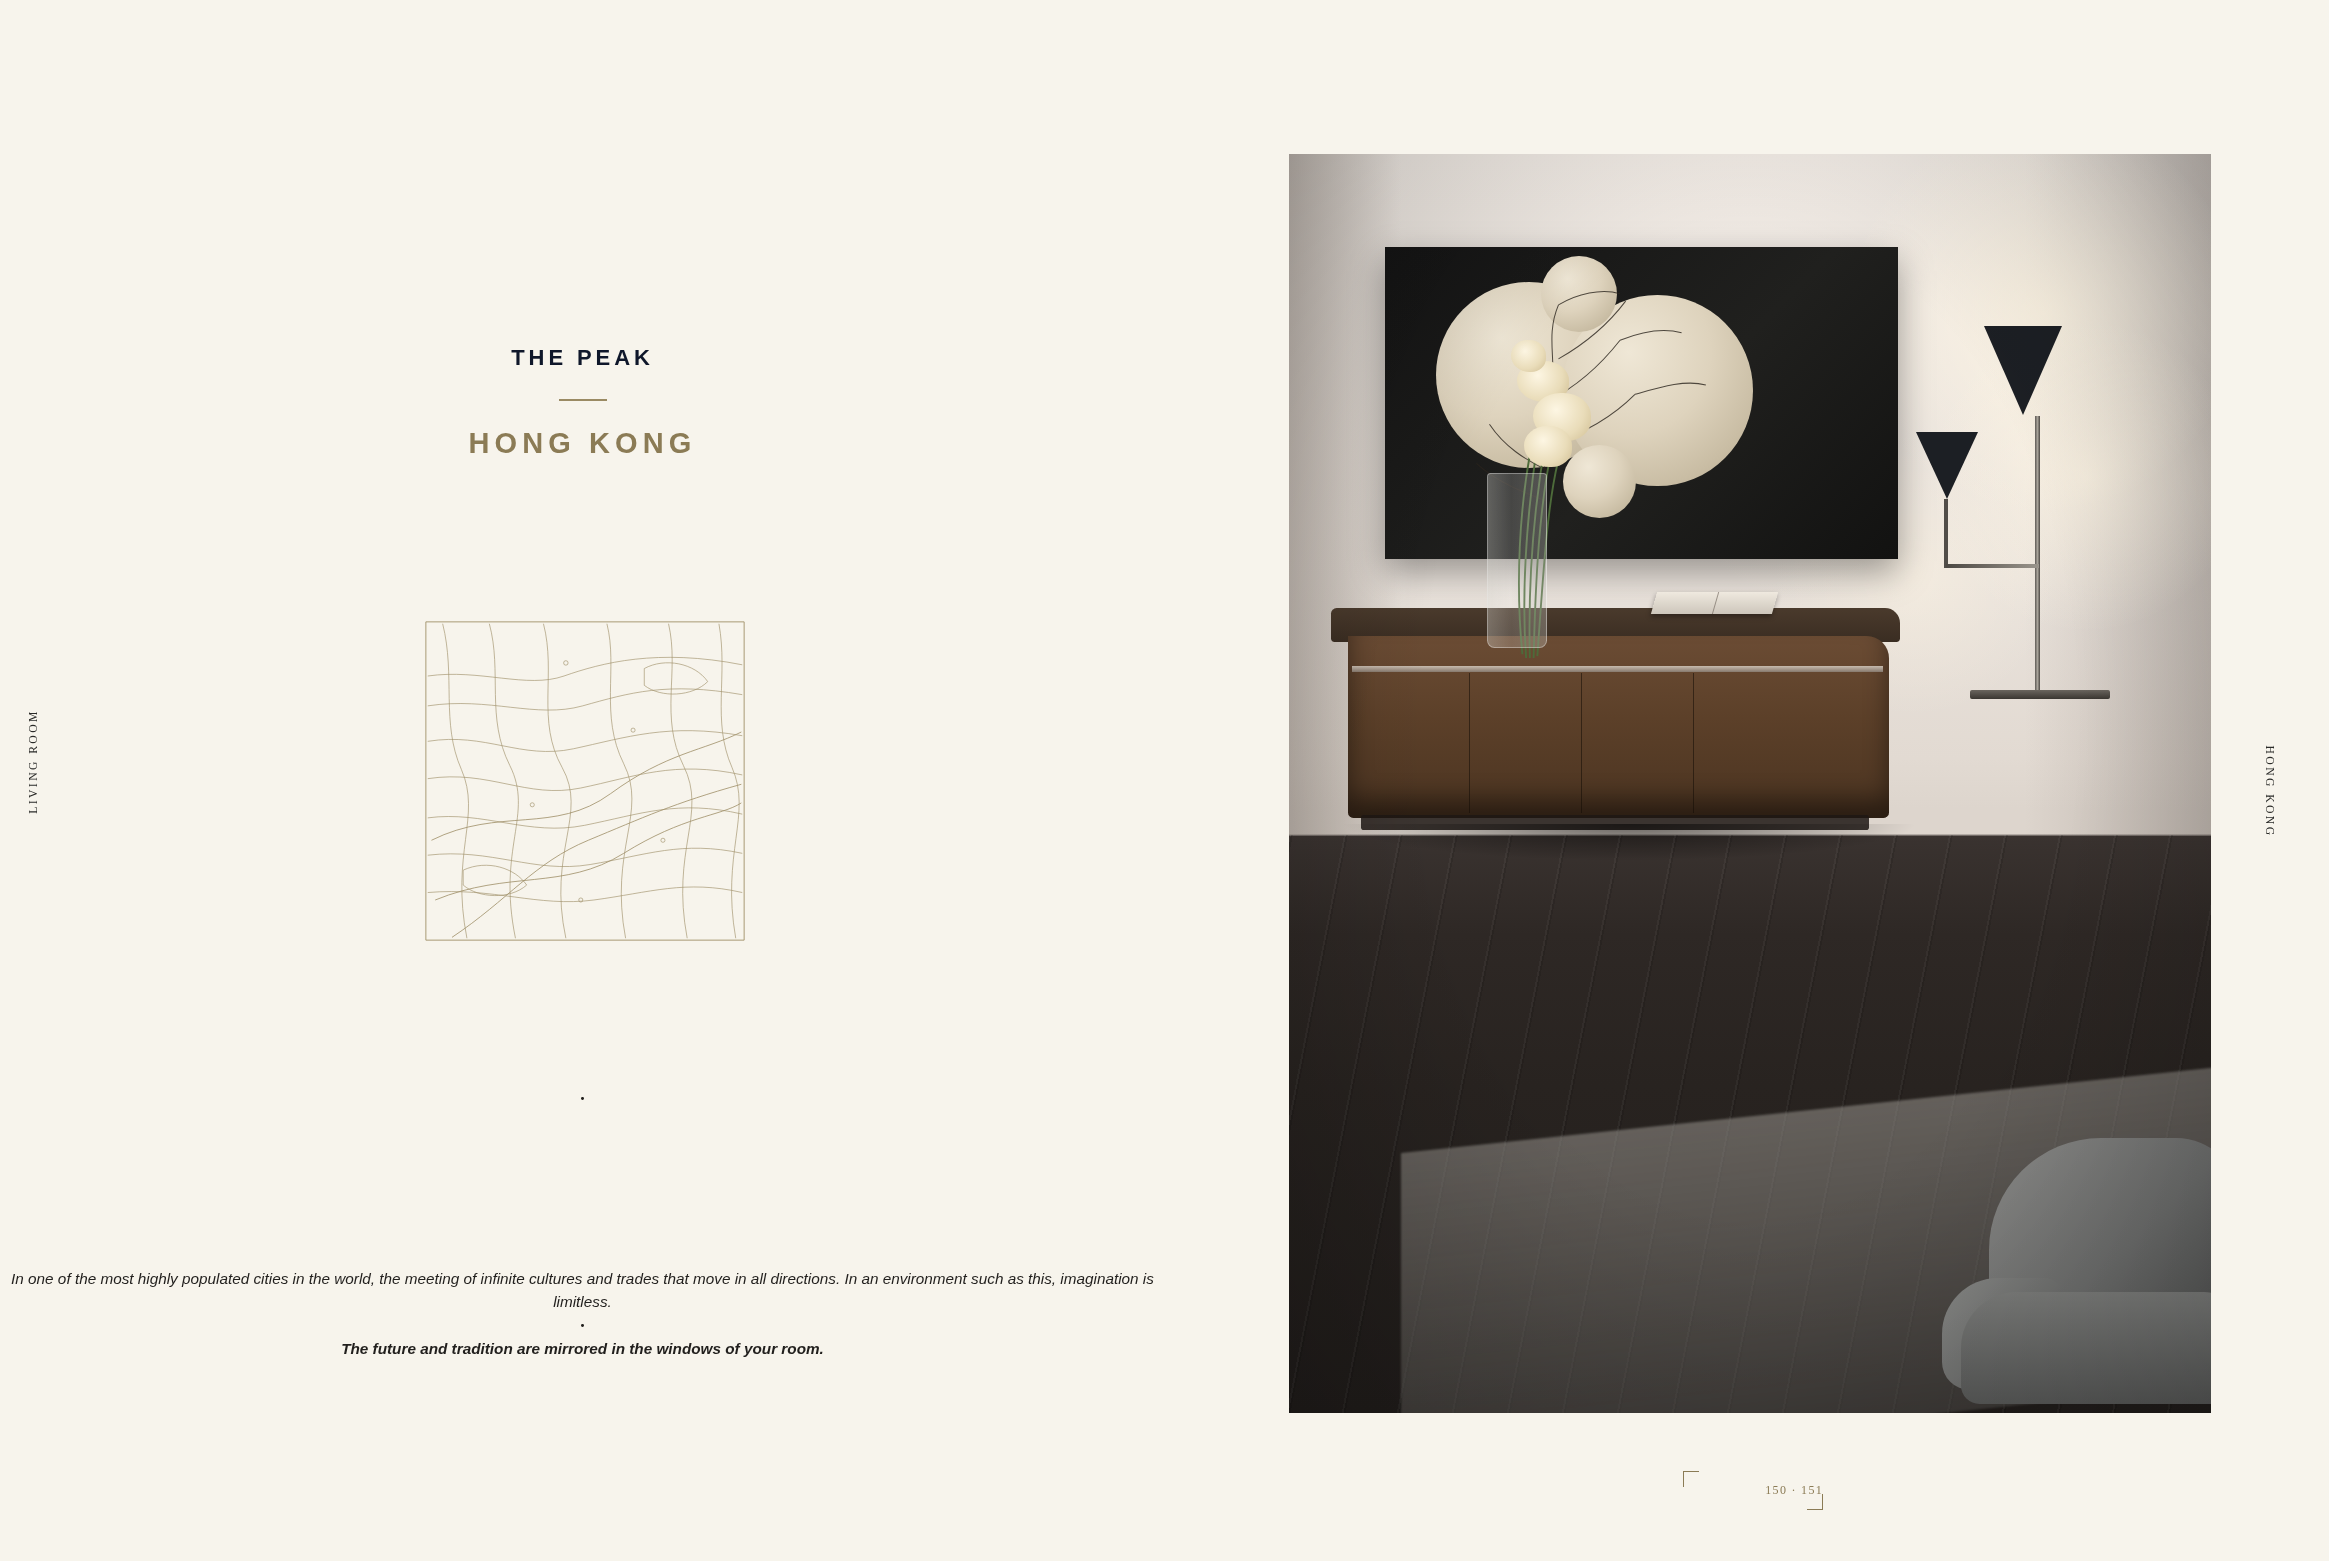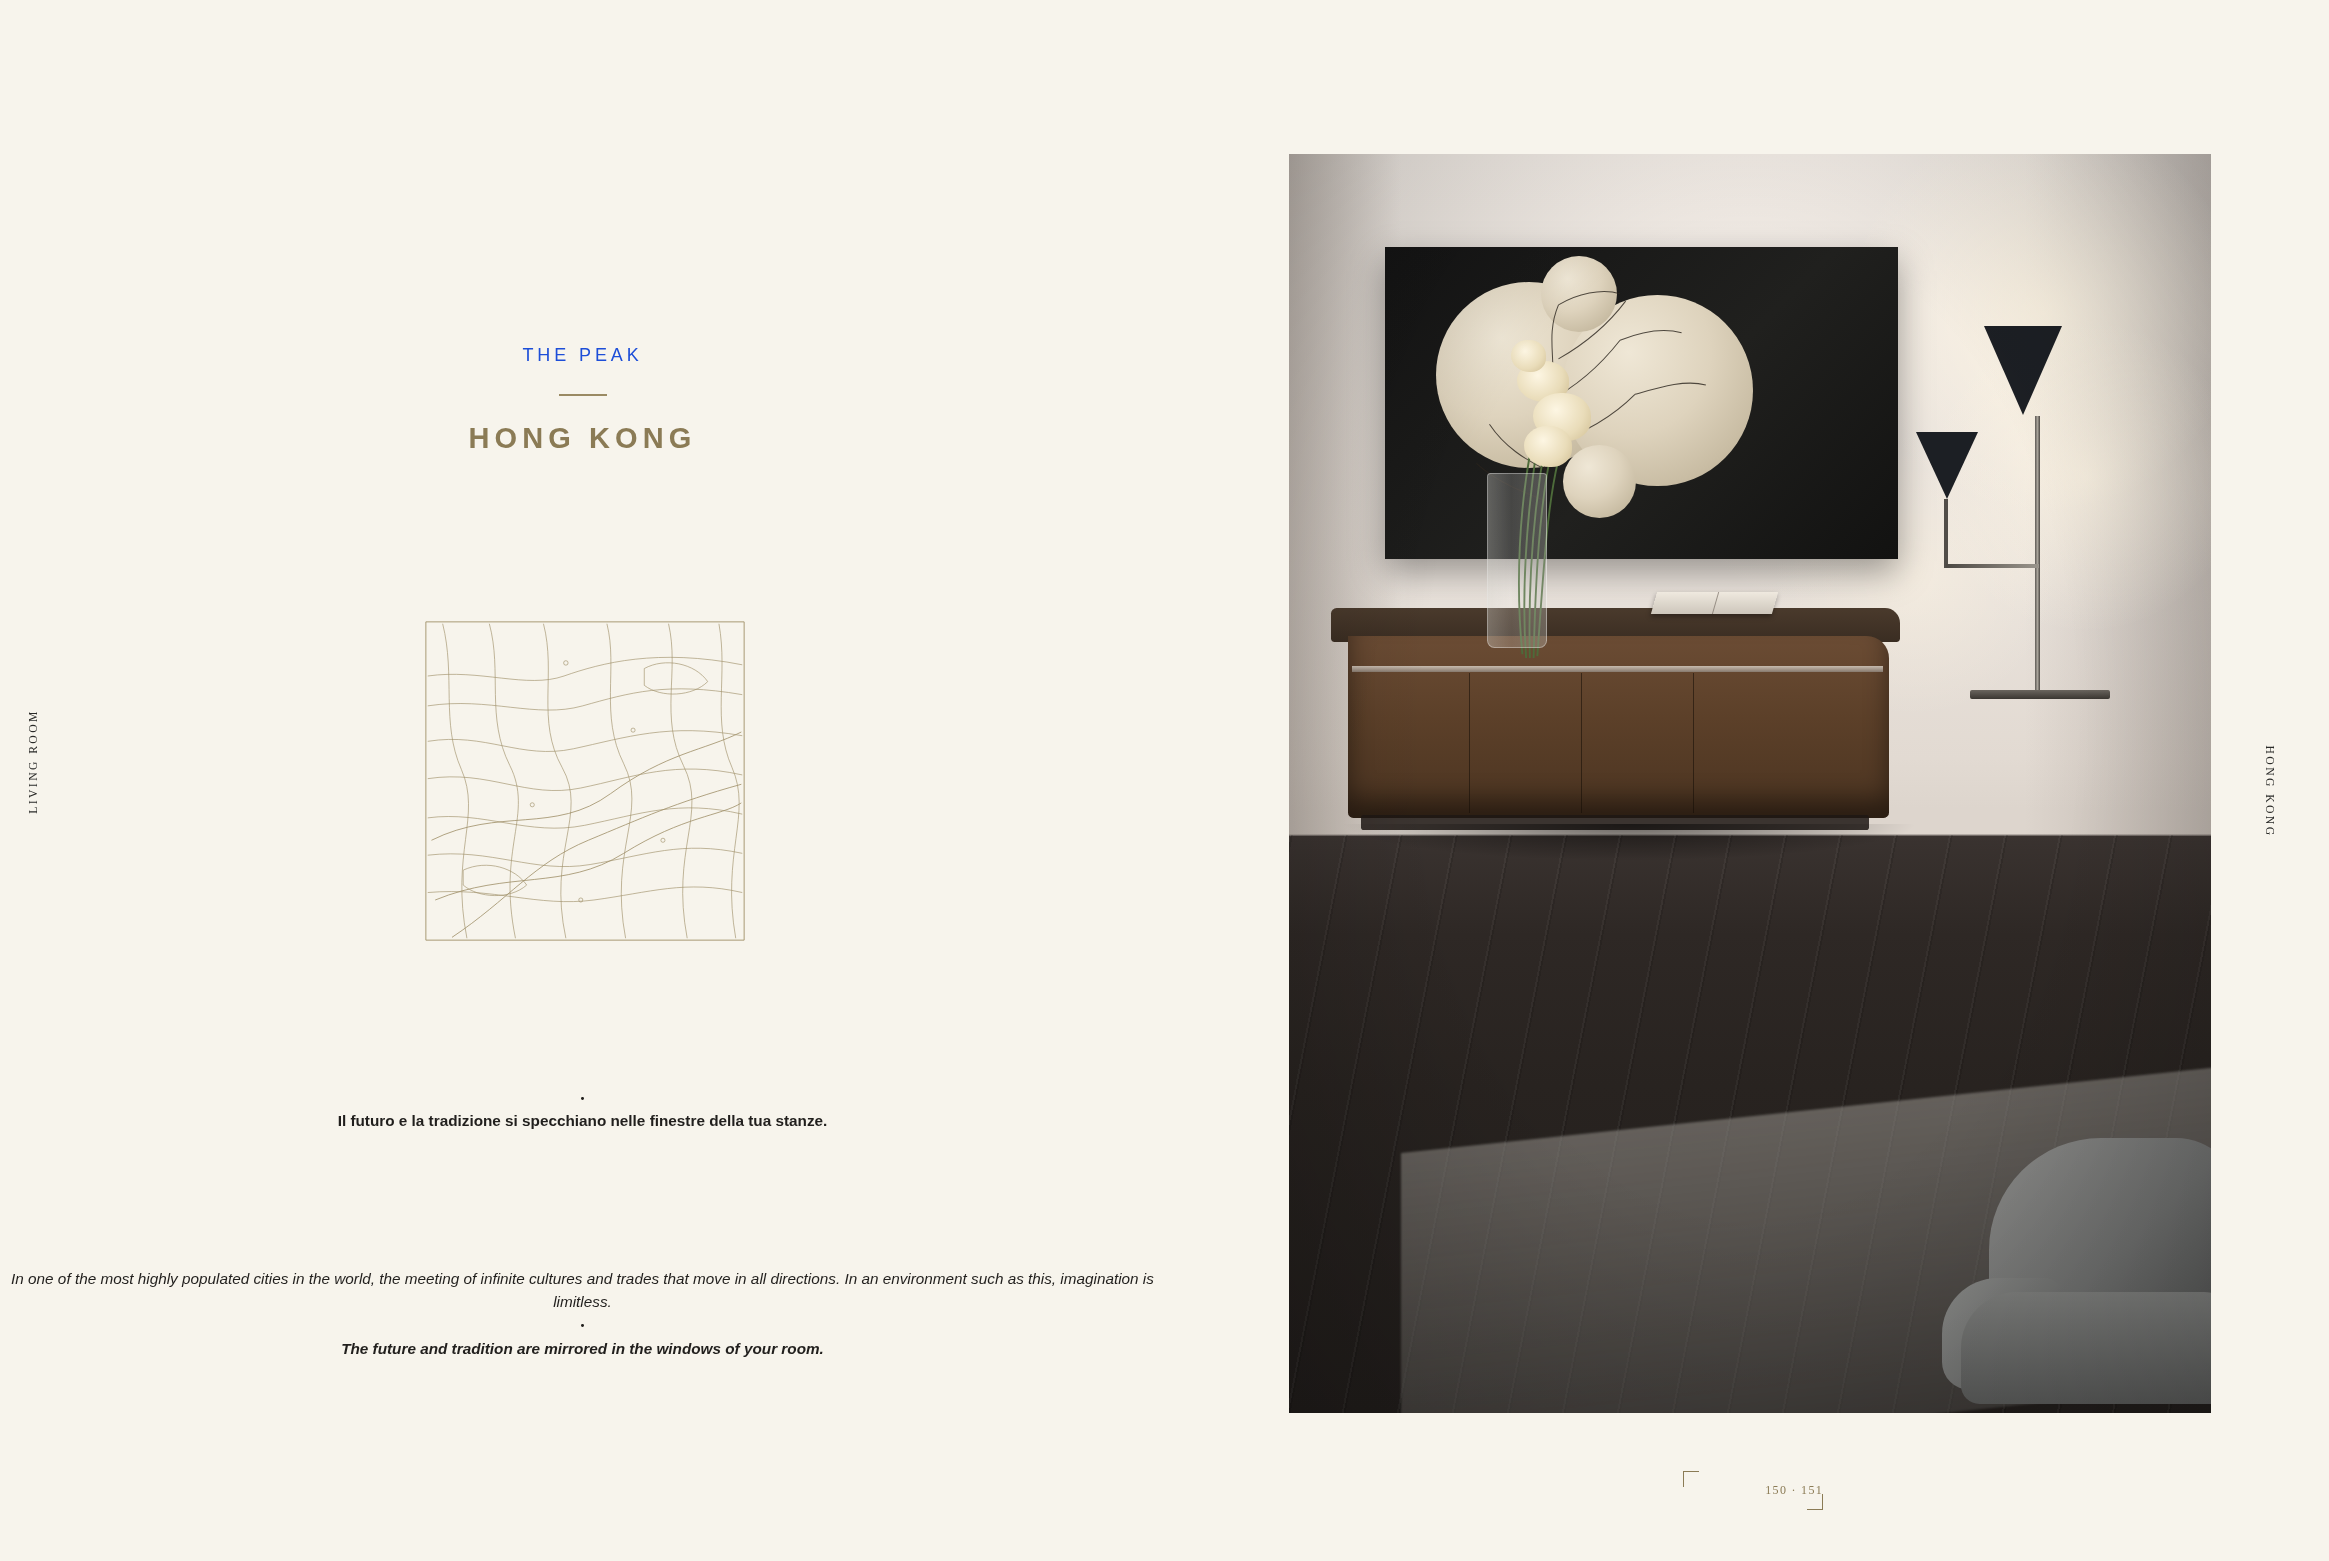--- a/index.html
+++ b/index.html
@@ -48,24 +48,24 @@
     transform: rotate(90deg);
   }
 
   .title-block {
     position: absolute;
     left: 0; top: 345px;
     width: 1165px;
     text-align: center;
   }
   .kicker {
-    font-size: 18px;
+    font-size: 22px;
     letter-spacing: 3.9px;
-    color: #1d4ed8;
-    font-weight: 400;
+    color: #0f172a;
+    font-weight: 700;
   }
   .rule {
     width: 48px;
     height: 1.5px;
     background: #9a8a63;
     margin: 28px auto 26px auto;
   }
   .city {
     font-size: 29px;
     letter-spacing: 5.1px;
@@ -386,21 +386,20 @@
         <circle cx="256" cy="236" r="2.2"></circle>
         <circle cx="168" cy="300" r="2.2"></circle>
 
         <path d="M236 52 C258 40, 290 46, 304 66 C288 82, 254 84, 236 70 Z"></path>
         <path d="M42 268 C68 256, 98 266, 110 284 C92 300, 58 298, 42 284 Z"></path>
       </svg>
     </div>
 
     <div class="copy it">
       <span class="dot"></span>
-      <p class="bold">Il futuro e la tradizione si specchiano nelle finestre della tua stanze.</p>
     </div>
 
     <div class="copy en">
       <p class="lead">In one of the most highly populated cities in the world, the meeting of infinite cultures and trades that move in all directions. In an environment such as this, imagination is limitless.</p>
       <span class="dot"></span>
       <p class="bold">The future and tradition are mirrored in the windows of your room.</p>
     </div>
   </div>
 
   <div class="side-label right">HONG KONG</div>

